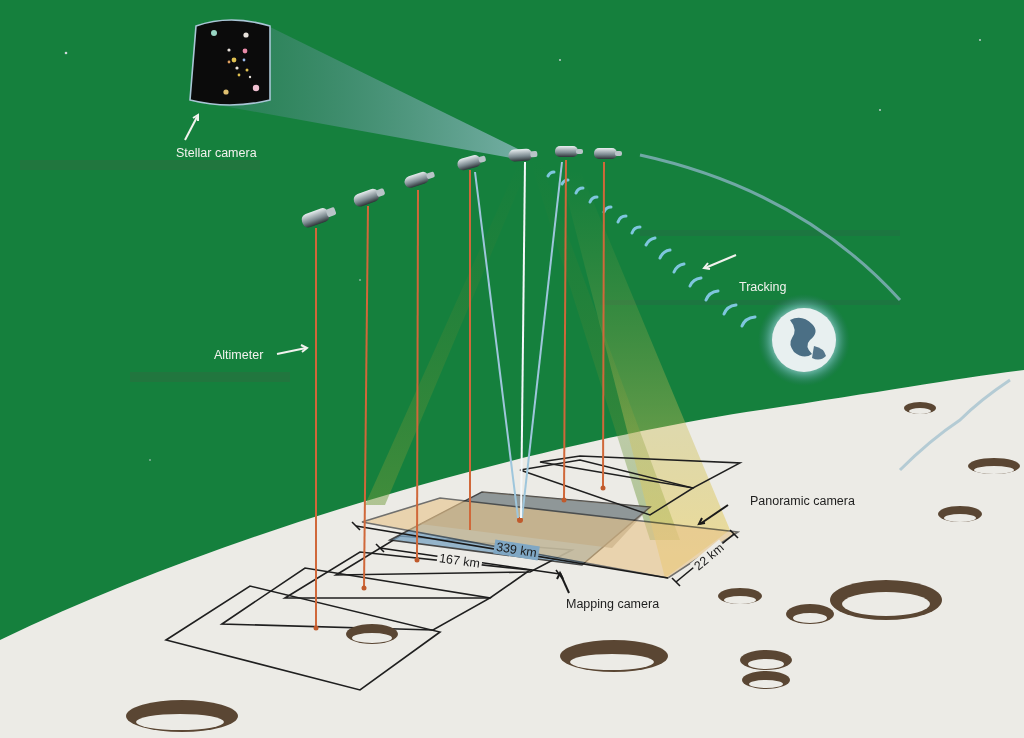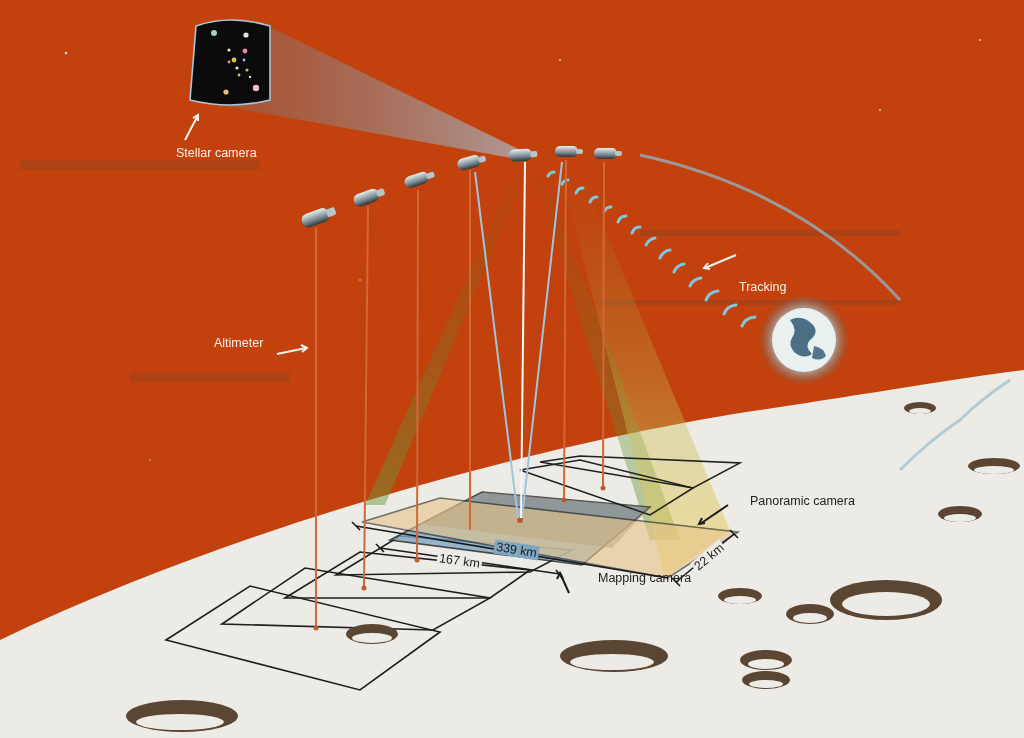--- a/index.html
+++ b/index.html
@@ -1,16 +1,16 @@
 <!DOCTYPE html>
 <html><head>
 <meta charset="utf-8">
 <style>
   html, body { margin:0; padding:0; background:#0e0d0c; }
-  #stage { position:relative; width:1024px; height:738px; overflow:hidden; background:#c2410c; font-family:"Liberation Sans", sans-serif; }
+  #stage { position:relative; width:1024px; height:738px; overflow:hidden; background:#15803d; font-family:"Liberation Sans", sans-serif; }
   svg { position:absolute; left:0; top:0; }
   .lbl { position:absolute; font-family:"Liberation Sans", sans-serif; font-size:12.5px; white-space:nowrap; }
   .lbl.light { color:#f2f2ee; }
   .lbl.dark { color:#1e1e1e; }
   .dim { position:absolute; font-size:12.5px; color:#1c1c1c; white-space:nowrap; font-family:"Liberation Sans", sans-serif; }
 </style>
 </head>
 <body>
 
 <div id="stage">
@@ -220,20 +220,20 @@
       <path d="M708 263 l -4 5 l 6 1" stroke="#f2f2ee"></path>
       <path d="M728 505 L 700 524" stroke="#1a1a1a"></path>
       <path d="M702 518 l -3 6 l 6 -1" stroke="#1a1a1a"></path>
       <path d="M569 593 L 560 573" stroke="#1a1a1a"></path>
       <path d="M557 579 l 3 -6 l 3 6" stroke="#1a1a1a"></path>
     </g>
   </svg>
 
   <div class="lbl light" style="left:176px;top:146px;">Stellar camera</div>
   <div class="lbl light" style="left:739px;top:245px;margin-top:35px;">Tracking</div>
-  <div class="lbl light" style="left:214px;top:336px;">Altimeter</div>
+  <div class="lbl light" style="left:214px;top:348px;">Altimeter</div>
   <div class="lbl dark" style="left:750px;top:494px;">Panoramic camera</div>
-  <div class="lbl dark" style="left:566px;top:571px;margin-left:32px;">Mapping camera</div>
+  <div class="lbl dark" style="left:566px;top:597px;">Mapping camera</div>
 
   <div class="dim" style="left:494px;top:543px;transform:rotate(9deg);background:#7fa7c4;padding:0 2px;">339 km</div>
   <div class="dim" style="left:437px;top:554px;transform:rotate(8deg);background:#ecebe6;padding:0 2px;">167 km</div>
   <div class="dim" style="left:690px;top:550px;transform:rotate(-40deg);background:#ecebe6;padding:0 2px;">22 km</div>
 </div>
 
 </body></html>

